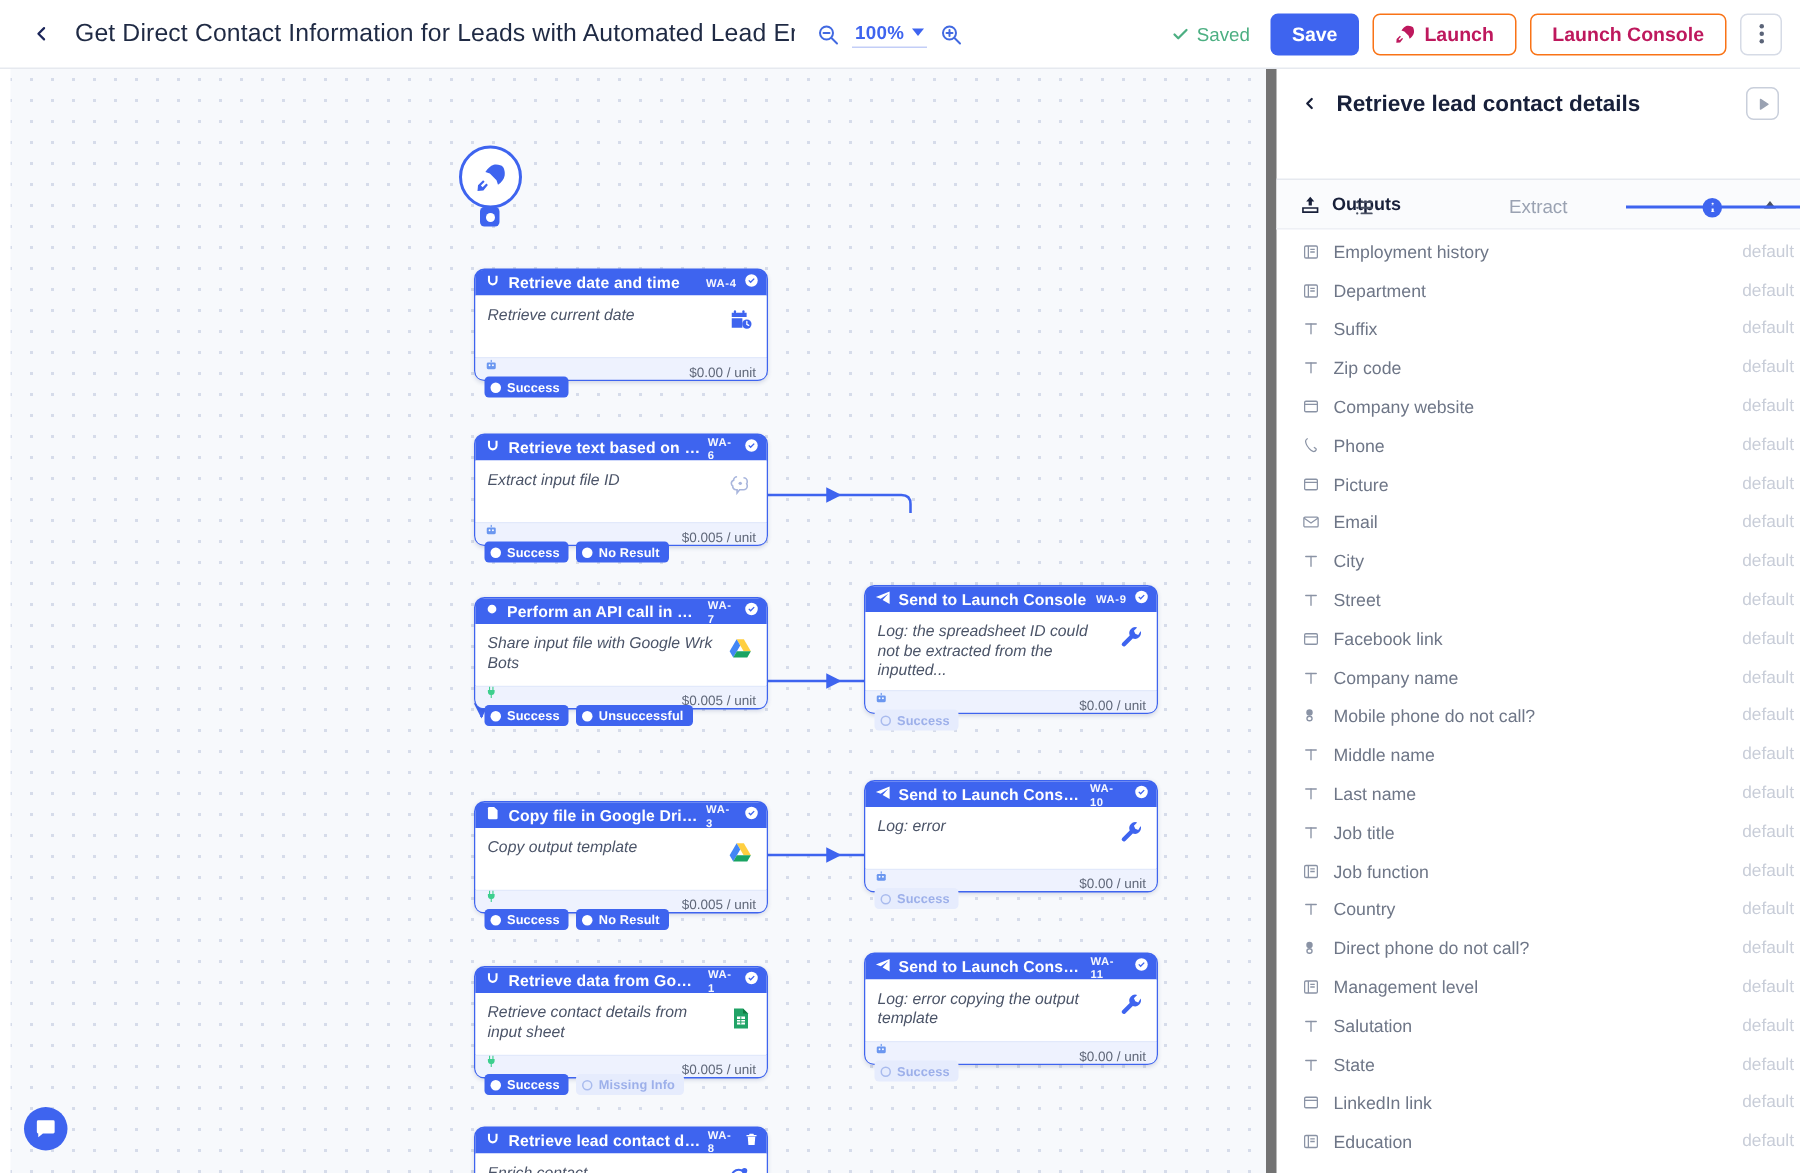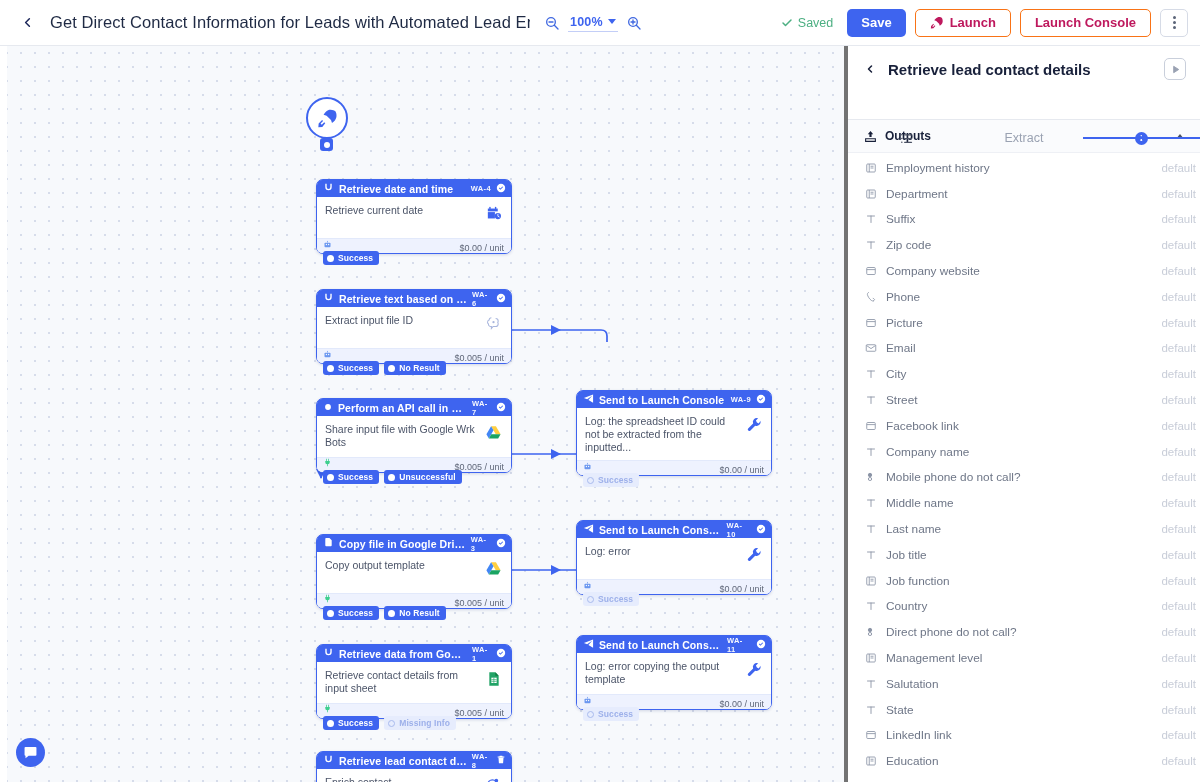--- a/index.html
+++ b/index.html
@@ -93,21 +93,21 @@
     border-radius: 5px 5px 0 0;
     display: flex; align-items: center; gap: 5px; padding: 0 5px 0 6px;
     font-size: 10.5px; font-weight: 600; letter-spacing: .1px;
   }
   .node-head .hd-title { flex: 1 1 auto; overflow: hidden; white-space: nowrap; text-overflow: ellipsis; }
   .node-tag { font-size: 7.5px; font-weight: 800; letter-spacing: .4px; opacity: .95; }
   .node-body {
     background: #fff; padding: 7px 8px 6px; display: flex; align-items: flex-start; gap: 6px;
     min-height: 41px;
   }
-  .node-desc { flex: 1 1 auto; font-size: 10.5px; color: #4b5468; line-height: 1.25; }
+  .node-desc { flex: 1 1 auto; font-size: 10.5px; color: #4b5468; line-height: 1.25; font-style: italic; }
   .node-appicon { width: 19px; height: 19px; flex: 0 0 auto; display:flex; align-items:center; justify-content:center;}
   .node-foot {
     background: #eef2fe; border-top: 1px solid #e2e9fb; border-radius: 0 0 5px 5px;
     height: 15px; display: flex; align-items: flex-end; padding: 0 7px 0 6px; gap: 5px;
   }
   .node-foot .price { margin-left: auto; font-size: 9px; color: #5f6779; }
   .ports { position: absolute; left: 6px; bottom: -12px; display: flex; gap: 5px; z-index: 6; }
   .port {
     height: 14px; border-radius: 3px; display: flex; align-items: center; gap: 4px;
     padding: 0 6px 0 4px; font-size: 8.5px; font-weight: 600; letter-spacing: .1px; cursor: pointer;
@@ -119,21 +119,21 @@
 
   
   .chat-fab {
     position: absolute; left: 16px; bottom: 15px; width: 29px; height: 29px; border-radius: 50%;
     background: #3e64ef; display: flex; align-items: center; justify-content: center; z-index: 20; cursor: pointer;
   }
 
   
   .panel {
     width: 356px; min-width: 356px; background: #fff;
-    border-left: 4px solid #737373; display: flex; flex-direction: column; position: relative; z-index: 10;
+    border-left: 7px solid #737373; display: flex; flex-direction: column; position: relative; z-index: 10;
   }
   .panel-head { display: flex; align-items: center; padding: 12px 14px 10px 16px; gap: 12px; }
   .panel-back { color: #1b2559; cursor: pointer; display:flex; width:12px; }
   .panel-title { font-size: 15px; font-weight: 700; color: #18203a; flex: 1 1 auto; }
   .run-btn {
     width: 22px; height: 22px; border: 1px solid #c9cfdb; border-radius: 5px;
     display: flex; align-items: center; justify-content: center; cursor: pointer;
   }
   .tabs { display: flex; border-bottom: 1px solid #e6e9ef; height: 30px; }
   .tab {

